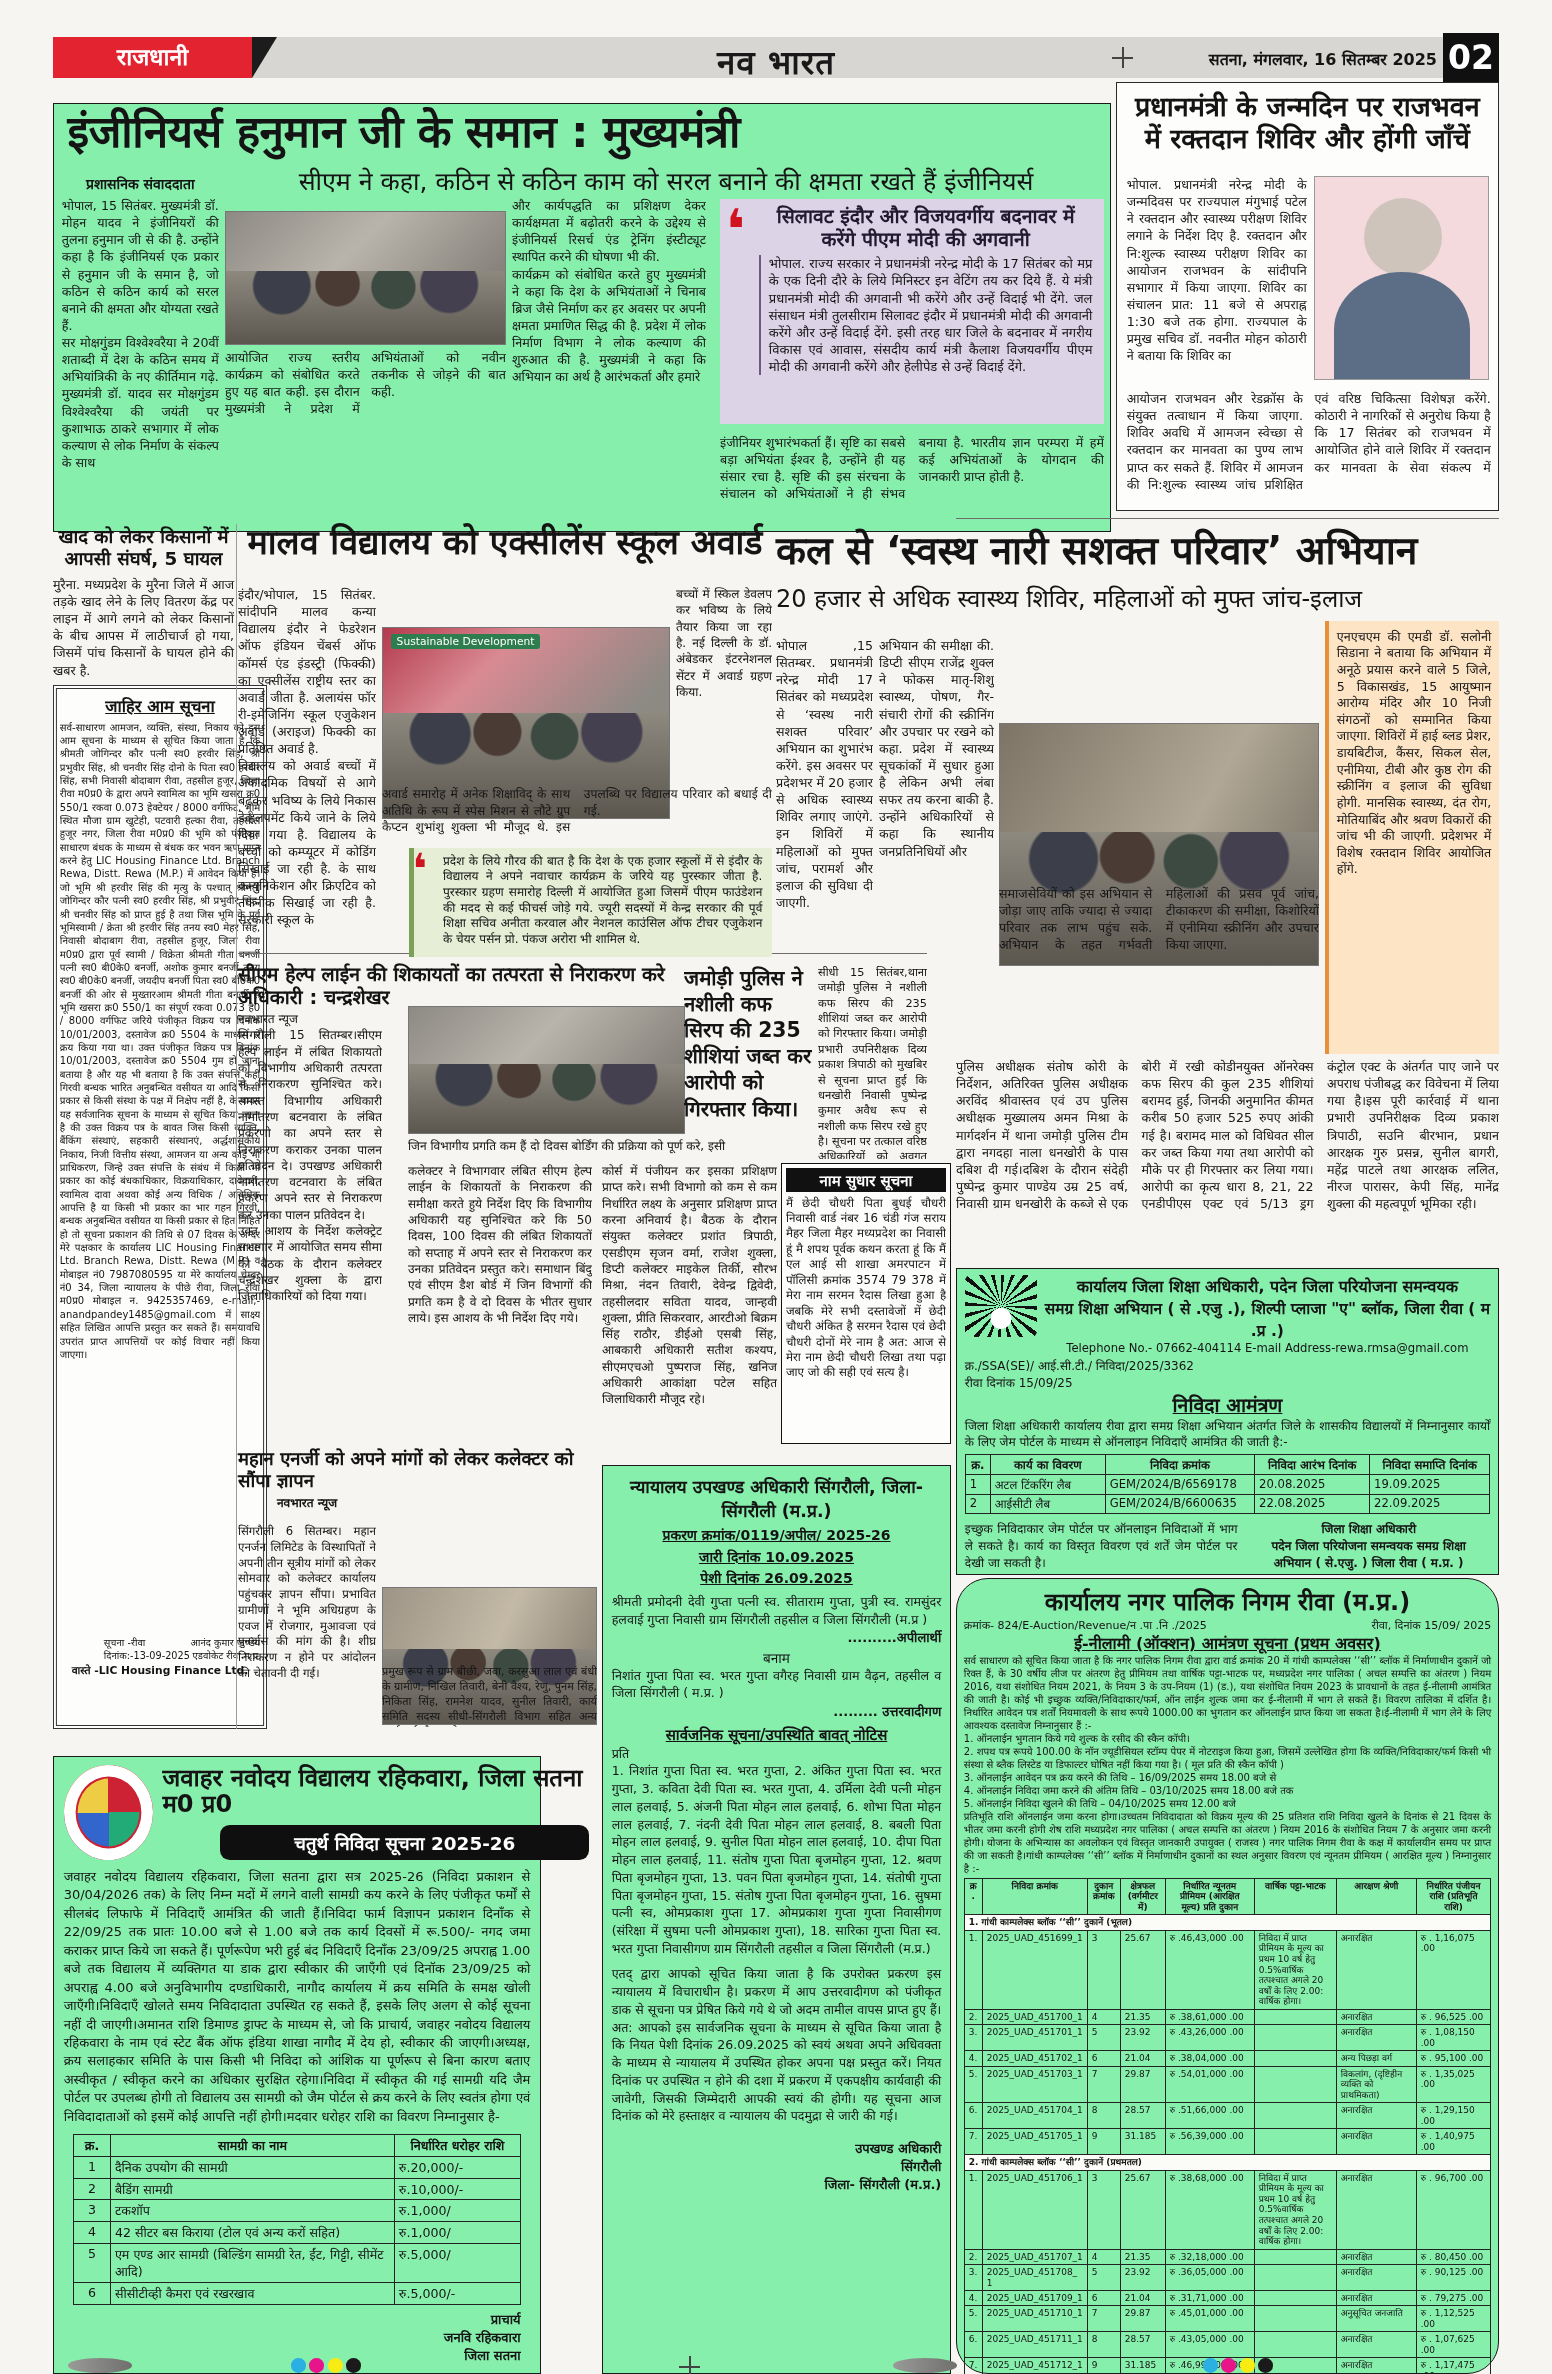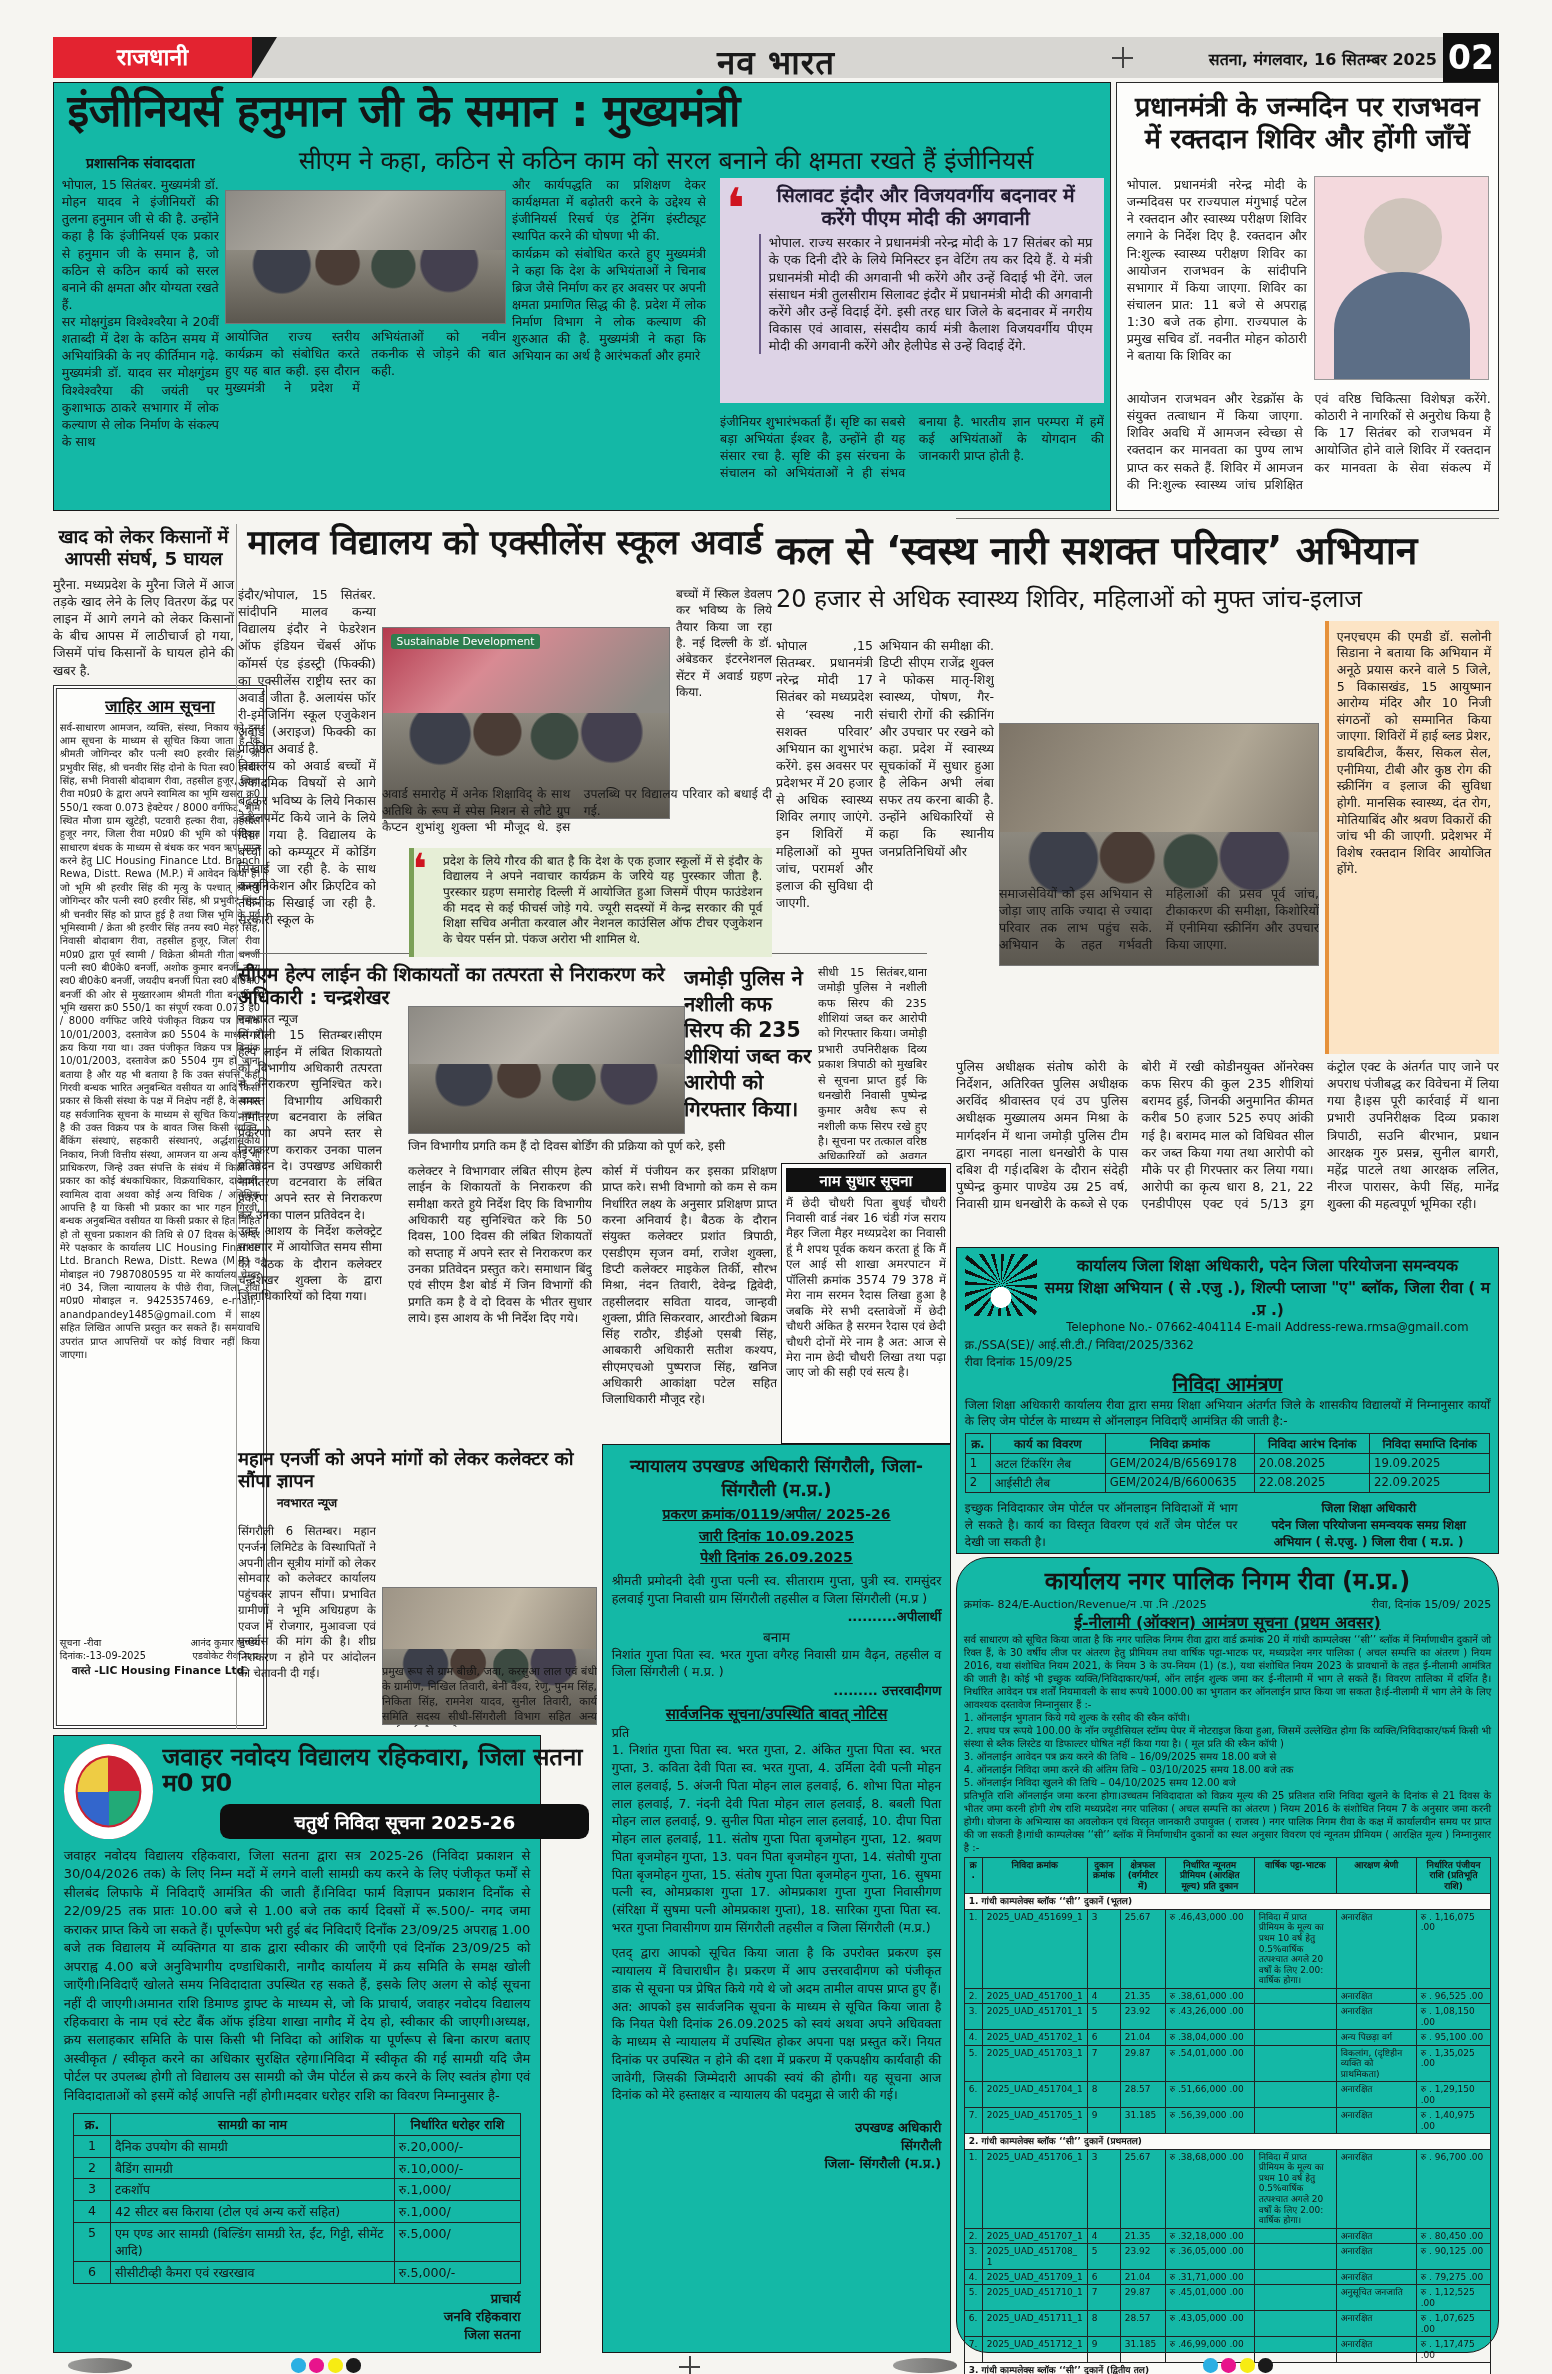--- a/index.html
+++ b/index.html
@@ -4,21 +4,21 @@
 <style>
   * { margin:0; padding:0; box-sizing:border-box; }
   html,body { width:1553px; height:2375px; position:relative; background:#f6f5f1;
     font-family:"DejaVu Sans", sans-serif; color:#141414; }
   .abs { position:absolute; }
   .j { text-align:justify; }
   .pre { white-space:pre-line; }
   .b { font-weight:bold; }
   .ctr { text-align:center; }
   .ovh { overflow:hidden; }
-  .box { border:1.9px solid #1a1a1a; background:#14b8a6; }
+  .box { border:1.9px solid #1a1a1a; background:#86efac;margin-top:21px; }
   .thin { border:1.5px solid #2a2a2a; background:#fdfdfb; }
   
   .hbar { left:53px; top:37px; width:1446px; height:41px; background:#d7d6d2; }
   .tag { left:53px; top:37px; width:199px; height:41px; background:#e32330; color:#fff;
     font-size:23px; font-weight:bold; text-align:center; line-height:41px; }
   .tag:after { content:""; position:absolute; right:-25px; top:0;
     border-top:41px solid #1c1c1c; border-right:25px solid transparent; }
   .mast { left:582px; top:39px; width:388px; height:39px; text-align:center;
     font-size:33px; font-weight:bold; letter-spacing:1px; color:#191919; }
   .dateline { left:1160px; top:48px; width:277px; text-align:right; font-size:16px; font-weight:bold; }
@@ -98,21 +98,21 @@
 
 <div class="abs" style="left:53px;top:526px;width:181px;height:155px;">
   <div class="h2 ctr" style="font-size:18.4px;">खाद को लेकर किसानों में आपसी संघर्ष, 5 घायल</div>
   <div class="body-t j" style="margin-top:5.8px;">मुरैना. मध्यप्रदेश के मुरैना जिले में आज तड़के खाद लेने के लिए वितरण केंद्र पर लाइन में आगे लगने को लेकर किसानों के बीच आपस में लाठीचार्ज हो गया, जिसमें पांच किसानों के घायल होने की खबर है.</div>
 </div>
 
 <div class="abs" style="left:53px;top:685px;width:214px;height:1044px;border:1px solid #333;box-shadow:inset 0 0 0 1.9px #fff, inset 0 0 0 2.9px #333;padding:7.8px 5.8px;background:#fdfdfb;">
   <div class="b ctr uline" style="font-size:16.5px;">जाहिर आम सूचना</div>
   <div class="j ovh" style="font-size:10px;line-height:1.335;margin-top:3.9px;height:912px;">सर्व-साधारण आमजन, व्यक्ति, संस्था, निकाय को इस आम सूचना के माध्यम से सूचित किया जाता है कि श्रीमती जोगिन्दर कौर पत्नी स्व0 हरवीर सिंह, श्री प्रभुवीर सिंह, श्री चनवीर सिंह दोनो के पिता स्व0 हरवीर सिंह, सभी निवासी बोदाबाग रीवा, तहसील हुजूर, जिला रीवा म0प्र0 के द्वारा अपने स्वामित्व का भूमि खसरा क्र0 550/1 रकवा 0.073 हेक्टेयर / 8000 वर्गफिट, भूमि स्थित मौजा ग्राम खुटेही, पटवारी हल्का रीवा, तहसील हुजूर नगर, जिला रीवा म0प्र0 की भूमि को पंजीकृत साधारण बंधक के माध्यम से बंधक कर भवन ऋण प्राप्त करने हेतु LIC Housing Finance Ltd. Branch Rewa, Distt. Rewa (M.P.) में आवेदन किया है। जो भूमि श्री हरवीर सिंह की मृत्यु के पश्चात् श्रीमती जोगिन्दर कौर पत्नी स्व0 हरवीर सिंह, श्री प्रभुवीर सिंह, श्री चनवीर सिंह को प्राप्त हुई है तथा जिस भूमि के पूर्व भूमिस्वामी / क्रेता श्री हरवीर सिंह तनय स्व0 मेहर सिंह, निवासी बोदाबाग रीवा, तहसील हुजूर, जिला रीवा म0प्र0 द्वारा पूर्व स्वामी / विक्रेता श्रीमती गीता बनर्जी पत्नी स्व0 बी0के0 बनर्जी, अशोक कुमार बनर्जी तनय स्व0 बी0के0 बनर्जी, जयदीप बनर्जी पिता स्व0 बी0के0 बनर्जी की ओर से मुख्तारआम श्रीमती गीता बनर्जी से भूमि खसरा क्र0 550/1 का संपूर्ण रकवा 0.073 हे0 / 8000 वर्गफिट जरिये पंजीकृत विक्रय पत्र दिनांक 10/01/2003, दस्तावेज क्र0 5504 के माध्यम से क्रय किया गया था। उक्त पंजीकृत विक्रय पत्र दिनांक 10/01/2003, दस्तावेज क्र0 5504 गुम हो जाना बताया है और यह भी बताया है कि उक्त संपत्ति कहीं गिरवी बन्धक भारित अनुबन्धित वसीयत या आदि किसी प्रकार से किसी संस्था के पक्ष में निक्षेप नहीं है, के बावत यह सर्वजानिक सूचना के माध्यम से सूचित किया जाता है की उक्त विक्रय पत्र के बावत जिस किसी व्यक्ति, बैंकिंग संस्थाएं, सहकारी संस्थानएं, अर्द्धशासकीय निकाय, निजी वित्तीय संस्था, आमजन या अन्य कोई भी प्राधिकरण, जिन्हे उक्त संपत्ति के संबंध में किसी भी प्रकार का कोई बंधकाधिकार, विक्रयाधिकार, दावेदारी, स्वामित्व दावा अथवा कोई अन्य विधिक / अविधिक आपत्ति है या किसी भी प्रकार का भार गहन गिरवी, बन्धक अनुबन्धित वसीयत या किसी प्रकार से हित निहित हो तो सूचना प्रकाशन की तिथि से 07 दिवस के अन्दर मेरे पक्षकार के कार्यालय LIC Housing Finance Ltd. Branch Rewa, Distt. Rewa (M.P.) व मोबाइल नं0 7987080595 या मेरे कार्यालय चेम्बर नं0 34, जिला न्यायालय के पीछे रीवा, जिला रीवा म0प्र0 मोबाइल न. 9425357469, e-mail;- anandpandey1485@gmail.com में साक्ष्य सहित लिखित आपत्ति प्रस्तुत कर सकते हैं। समयावधि उपरांत प्राप्त आपत्तियों पर कोई विचार नहीं किया जाएगा।</div>
   <div style="display:flex;justify-content:space-between;margin-top:2.9px;">
-    <div class="pre" style="font-size:9.7px;">सूचना -रीवा
+    <div class="pre" style="font-size:9.7px;margin-left:44px;">सूचना -रीवा
 दिनांक:-13-09-2025</div>
     <div class="pre ctr" style="font-size:9.7px;">आनंद कुमार पाण्डेय
 एडवोकेट रीवा म.प्र</div>
   </div>
   <div class="b ctr" style="font-size:10.7px;margin-top:1.9px;">वास्ते -LIC Housing Finance Ltd.</div>
 </div>
 
 <div class="abs vline" style="left:236px;top:524px;height:1205px;"></div>
 <div class="abs hline" style="left:238px;top:953px;width:689px;"></div>
 <div class="abs hline" style="left:956px;top:518px;width:543px;"></div>

